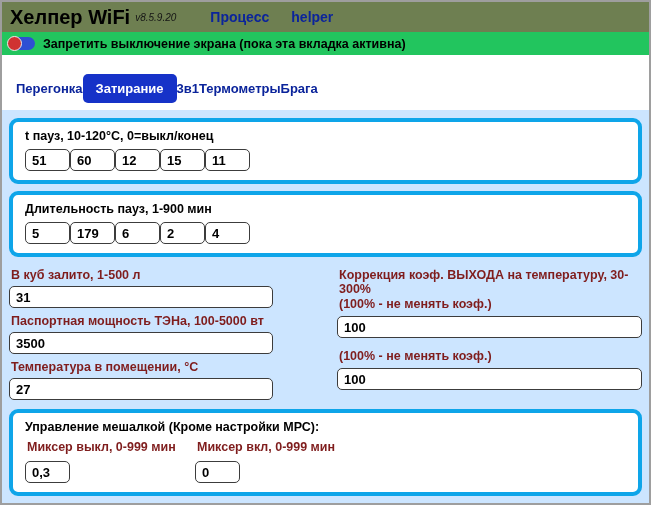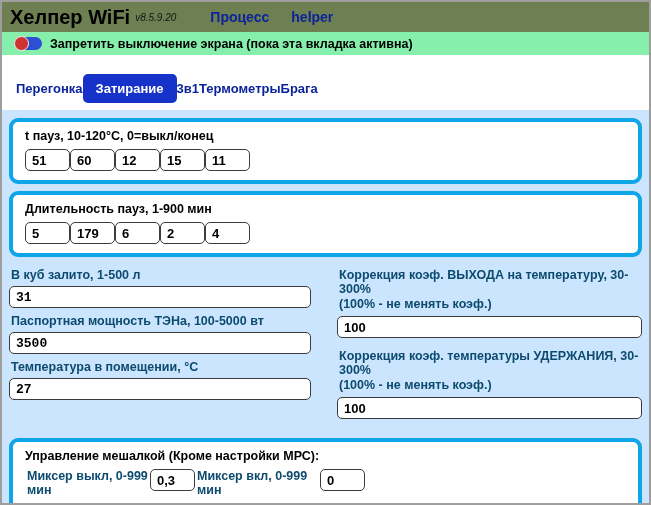--- a/index.html
+++ b/index.html
@@ -28,23 +28,23 @@
     background:#ffffff; color:#000;
     height:27px; align-self:flex-end;
     display:flex; align-items:center;
     padding:0 18px; margin-left:22px;
     border-radius:7px 7px 0 0;
   }
   .top-tab.helper { margin-left:22px; }
 
   
   .toggle-row {
-    flex:0 0 23px; height:23px; background:#86efac;
+    flex:0 0 23px; height:23px; background:#22c55e;
     display:flex; align-items:center;
-    padding-left:13px; gap:8px;
+    padding-left:6px; gap:8px;
   }
   .toggle {
     width:27px; height:13px; border-radius:7px;
     background:#2e4fd4; position:relative; flex:0 0 auto; cursor:pointer;
   }
   .toggle-knob {
     position:absolute; left:-1px; top:-1px;
     width:15px; height:15px; border-radius:50%;
     background:#d03232; border:1px solid #ededed; box-sizing:border-box;
   }
@@ -76,35 +76,35 @@
   .input-row { display:flex; }
 
   input.field {
     font-family:"Liberation Sans", sans-serif;
     font-size:13px; font-weight:bold; color:#000;
     border:1.5px solid #3c3c3c; border-radius:5px;
     height:22px; box-sizing:border-box;
     padding:0 6px; background:#fff; outline:none;
   }
   input.small { width:45px; }
-  input.wide  { width:302px;font-family:Liberation Mono, monospace; }
+  input.wide  { width:264px; }
   input.wide2 { width:305px; }
 
   .columns { display:flex; margin:2px 2px 0; }
   .col-left  { width:325px; }
   .col-right { flex:1; padding-left:6px; }
-  .field-label { font-size:12.5px; font-weight:bold; color:#0c4a6e; margin:6px 0 4px 2px; }
+  .field-label { font-size:12.5px; font-weight:bold; color:#7f1d1d; margin:6px 0 4px 2px; }
   .field-label.tight { margin:6px 0 0 2px; }
   .field-label.first { margin-top:2px; }
   .fblock { margin-bottom:11px; }
   .fblock input { margin-top:5px; }
 
   .mixer-box { margin-top:8px; }
   .mixer-fields { display:flex; margin-top:3px; }
-  .mixer-field { width:170px; display:flex; flex-direction:row; }
+  .mixer-field { width:170px; display:flex; flex-direction:column; }
   .mixer-field .field-label { margin:0 0 7px 2px; }
 </style>
 </head>
 <body>
 
 <div class="window">
 
   <div class="topbar">
     <span class="app-title">Хелпер WiFi</span>
     <span class="app-version">v8.5.9.20</span>
@@ -161,21 +161,20 @@
         <input class="field wide" value="27" style="">
       </div>
 
       <div class="col-right">
         <div class="fblock">
           <div class="field-label first tight">Коррекция коэф. ВЫХОДА на температуру, 30-300%</div>
           <div class="field-label tight" style="margin-top:1px;">(100% - не менять коэф.)</div>
           <input class="field wide2" value="100" style="">
         </div>
         <div class="fblock">
-          <div class="field-label tight">Коррекция коэф. температуры УДЕРЖАНИЯ, 30-300%</div>
           <div class="field-label tight" style="margin-top:1px;">(100% - не менять коэф.)</div>
           <input class="field wide2" value="100" style="">
         </div>
       </div>
     </div>
 
     <div class="groupbox mixer-box">
       <div class="group-label">Управление мешалкой (Кроме настройки МРС):</div>
       <div class="mixer-fields">
         <div class="mixer-field">

